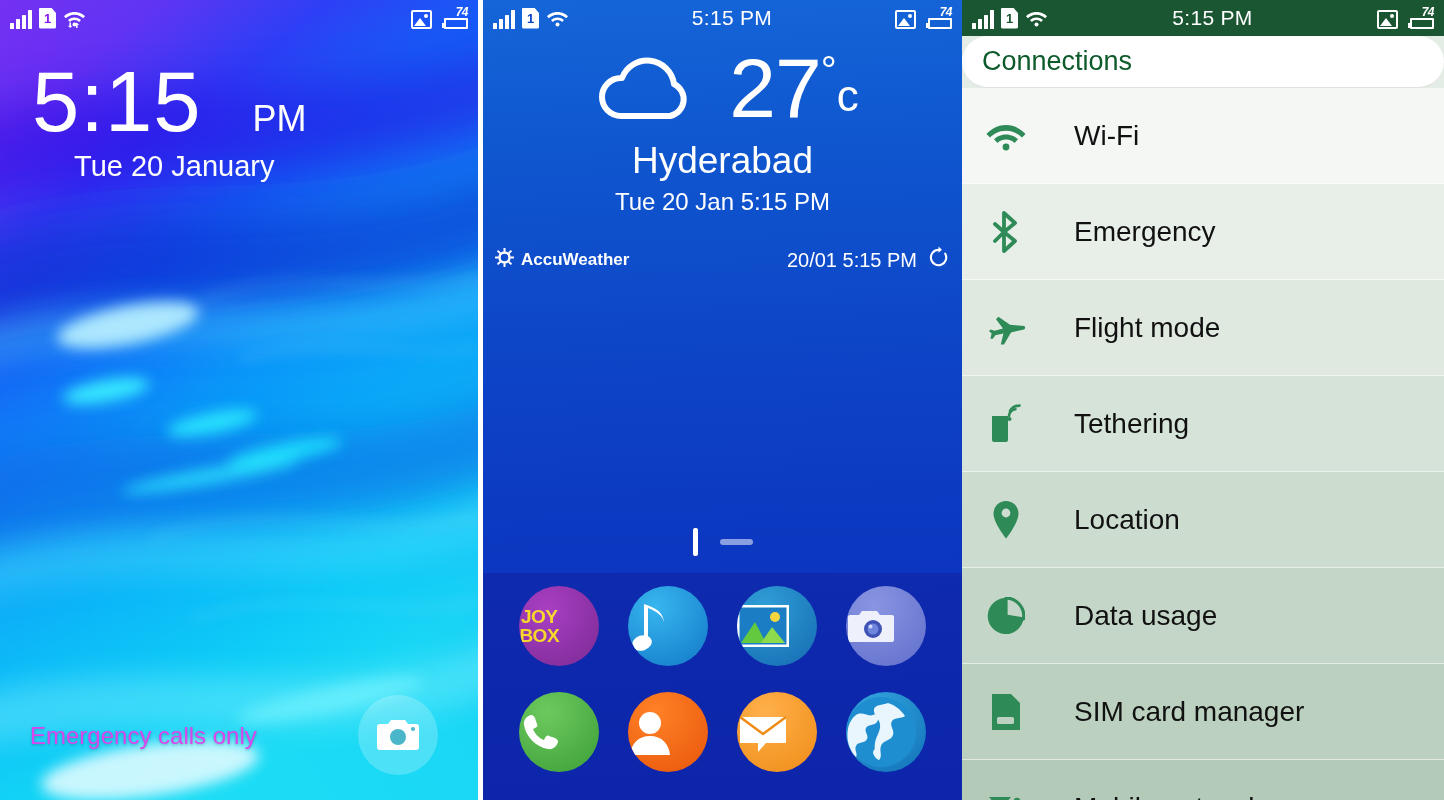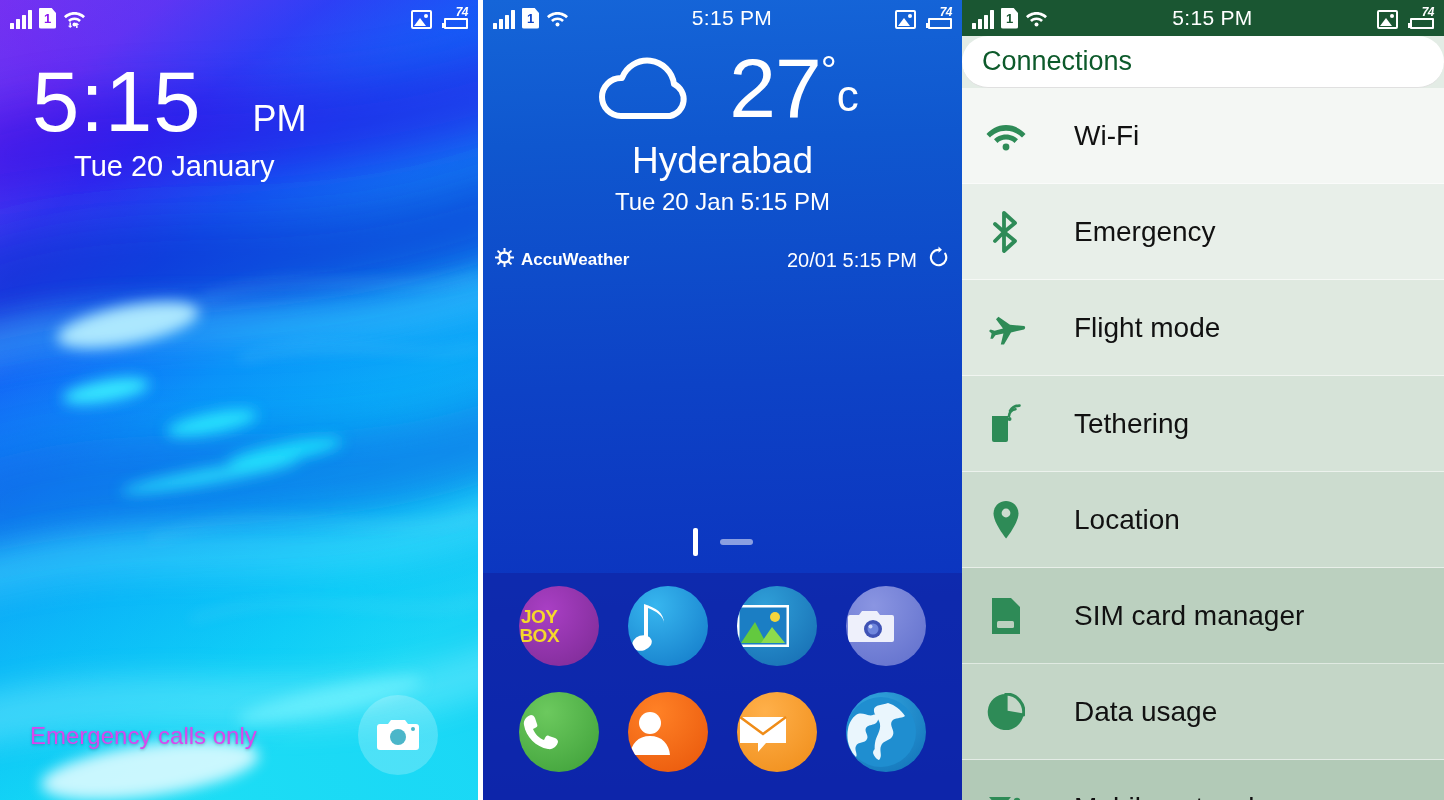--- a/index.html
+++ b/index.html
@@ -470,40 +470,40 @@
       <div class="set-row" style="background:#ccdccf">
         <span class="set-ico">
           <svg width="28" height="40" viewBox="0 0 28 40">
             <path d="M14 1 C7 1 1.5 6.6 1.5 13.5 C1.5 23 14 38.5 14 38.5 C14 38.5 26.5 23 26.5 13.5 C26.5 6.6 21 1 14 1 Z" fill="#2e8b57"></path>
             <circle cx="14" cy="13" r="4.4" fill="#ccdccf"></circle>
           </svg>
         </span>
         <span class="set-label">Location</span>
       </div>
 
+      <div class="set-row" style="background:#c4d6c7">
+        <span class="set-ico">
+          <svg width="38" height="38" viewBox="0 0 38 38">
+            <path d="M19 19 L19 1 A18 18 0 0 1 36.5 22 Z" fill="none" stroke="#2e8b57" stroke-width="3.2" stroke-linejoin="round"></path>
+            <path d="M19 19 L36.5 22 A18 18 0 1 1 19 1 Z" fill="#2e8b57"></path>
+          </svg>
+        </span>
+        <span class="set-label">Data usage</span>
+      </div>
+
       <div class="set-row" style="background:#bbd0bf">
         <span class="set-ico">
           <svg width="32" height="40" viewBox="0 0 32 40">
             <path d="M2 2 h19 l9 9 v27 h-28 z" fill="#2e8b57"></path>
             <rect x="7" y="25" width="17" height="7" rx="1.5" fill="#bbd0bf"></rect>
           </svg>
         </span>
         <span class="set-label">SIM card manager</span>
       </div>
 
-      <div class="set-row" style="background:#c4d6c7">
-        <span class="set-ico">
-          <svg width="38" height="38" viewBox="0 0 38 38">
-            <path d="M19 19 L19 1 A18 18 0 0 1 36.5 22 Z" fill="none" stroke="#2e8b57" stroke-width="3.2" stroke-linejoin="round"></path>
-            <path d="M19 19 L36.5 22 A18 18 0 1 1 19 1 Z" fill="#2e8b57"></path>
-          </svg>
-        </span>
-        <span class="set-label">Data usage</span>
-      </div>
-
       <div class="set-row" style="background:#b2cab7">
         <span class="set-ico">
           <svg width="38" height="38" viewBox="0 0 38 38">
             <path d="M2 8 h22 l-11 13 z" fill="#2e8b57"></path>
             <circle cx="30" cy="12" r="3.2" fill="#2e8b57"></circle>
           </svg>
         </span>
         <span class="set-label">Mobile networks</span>
       </div>
 

